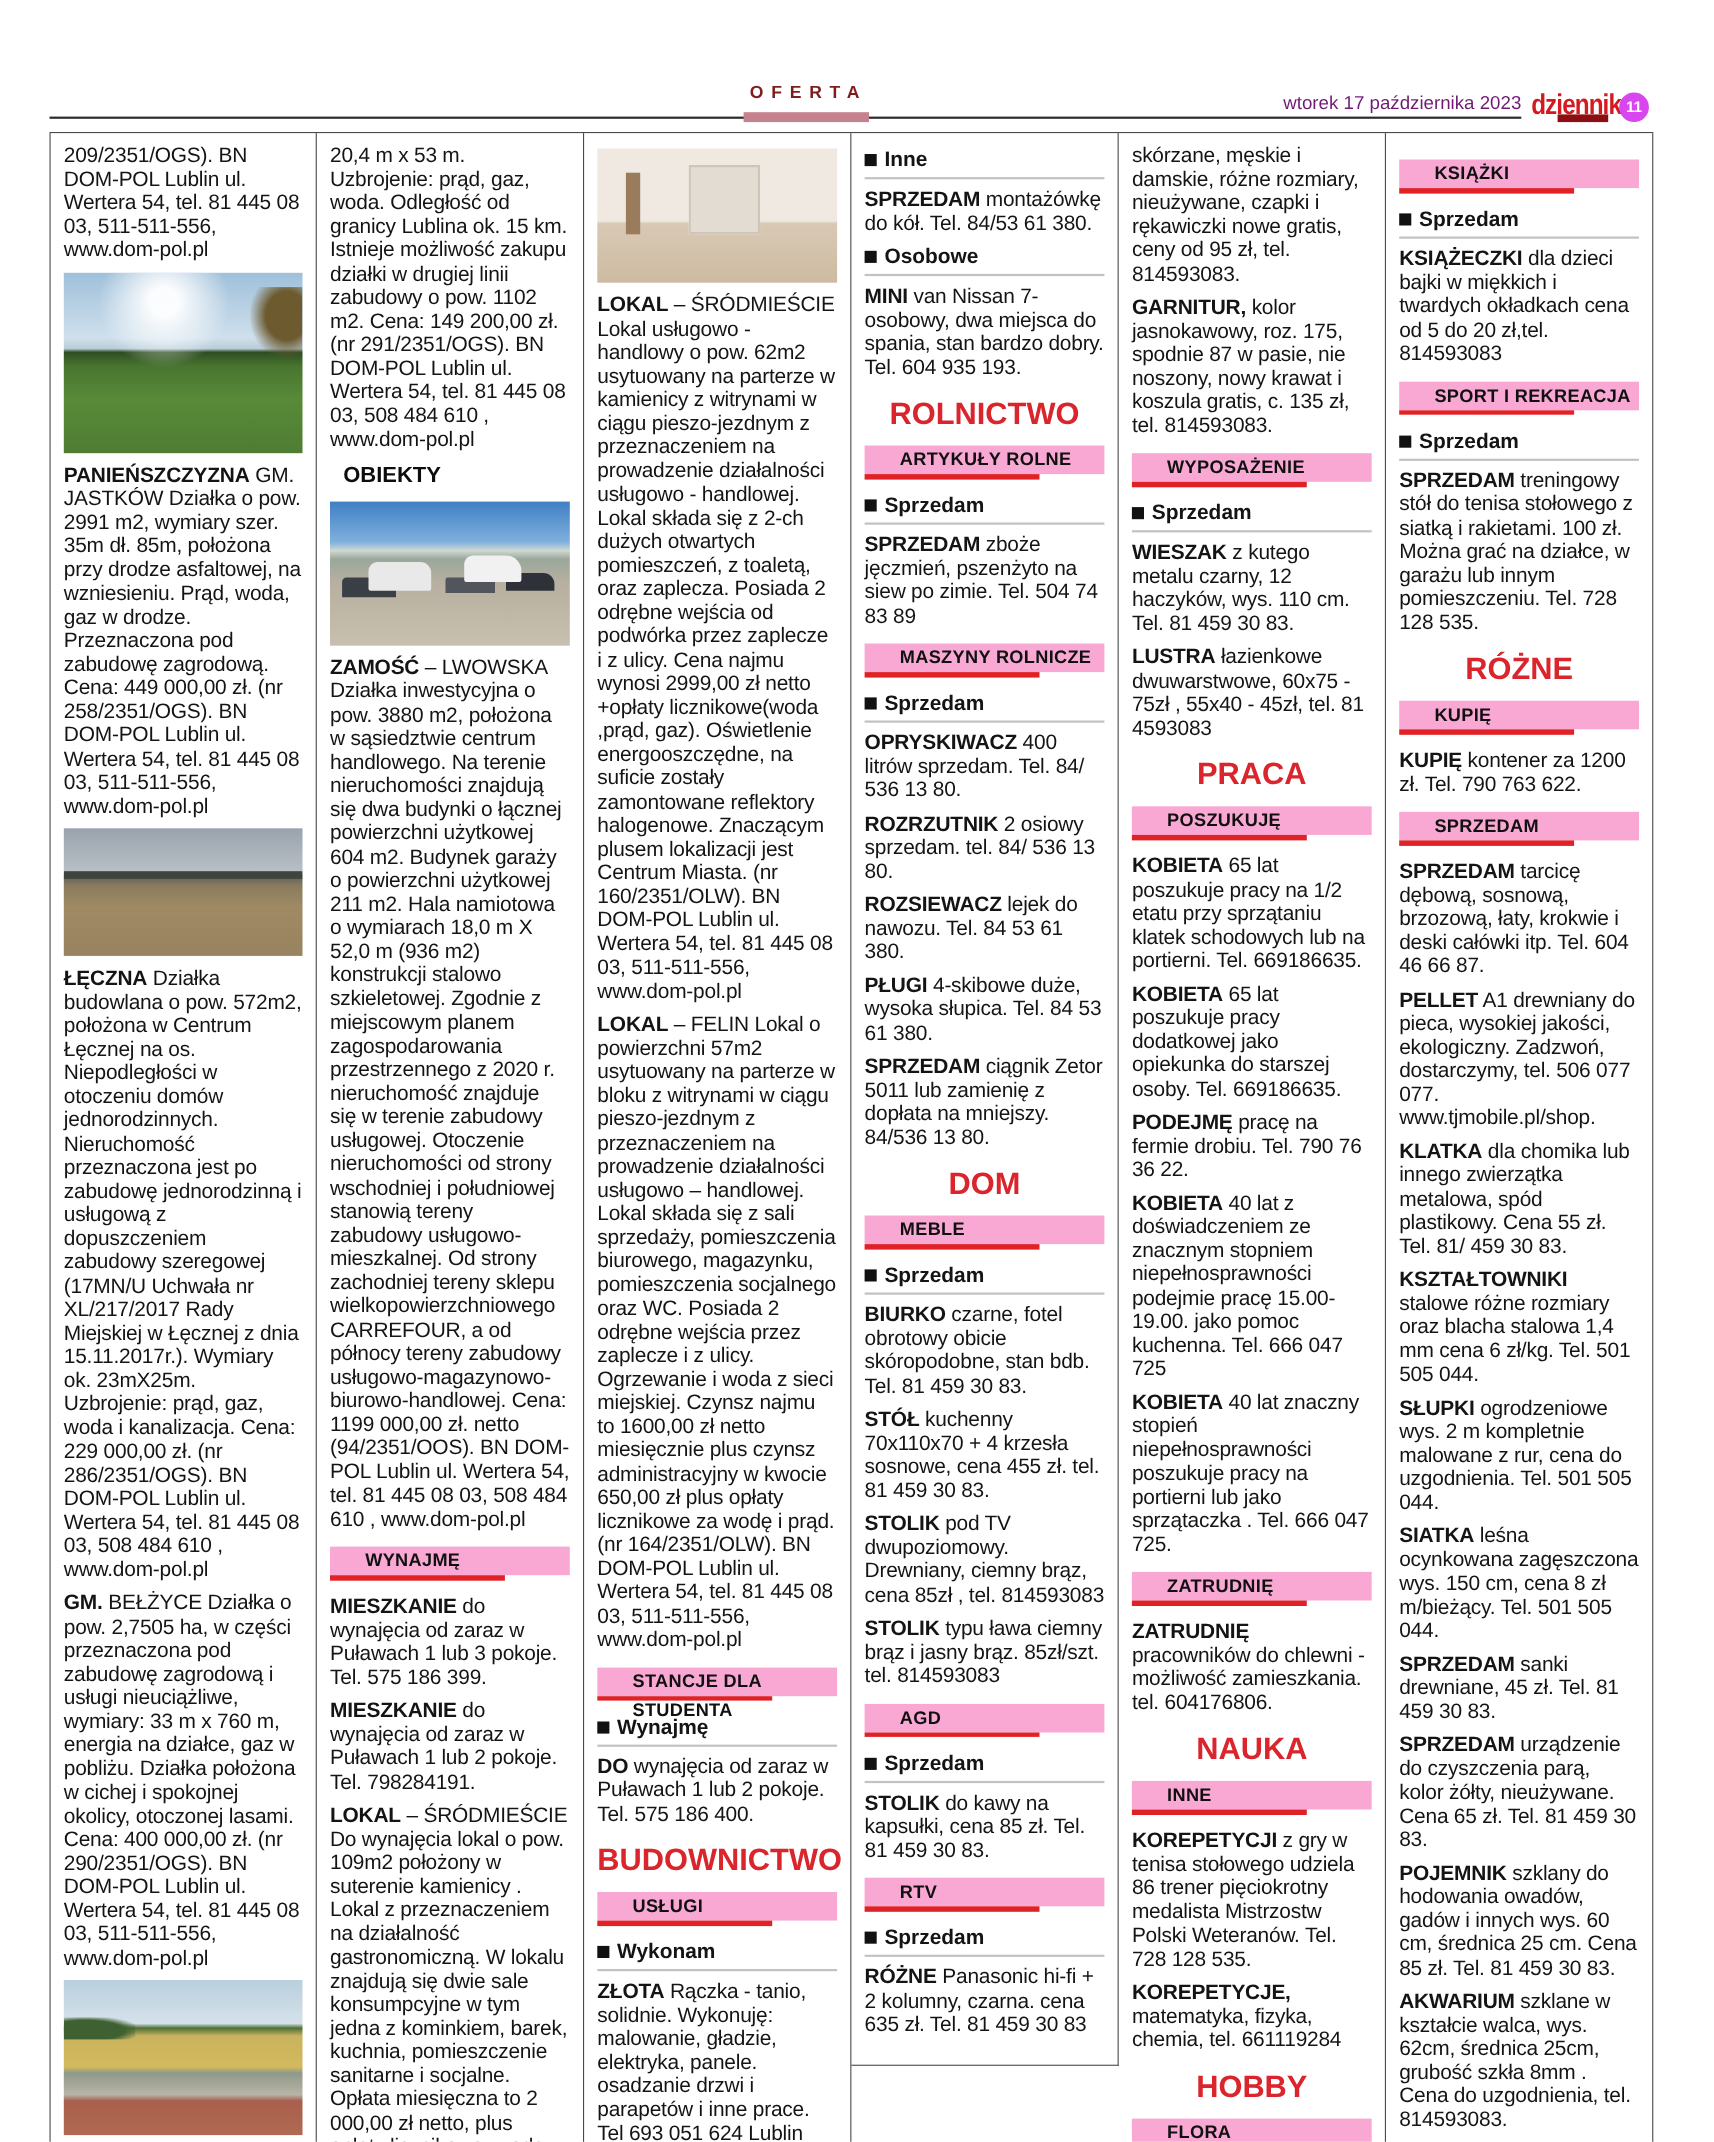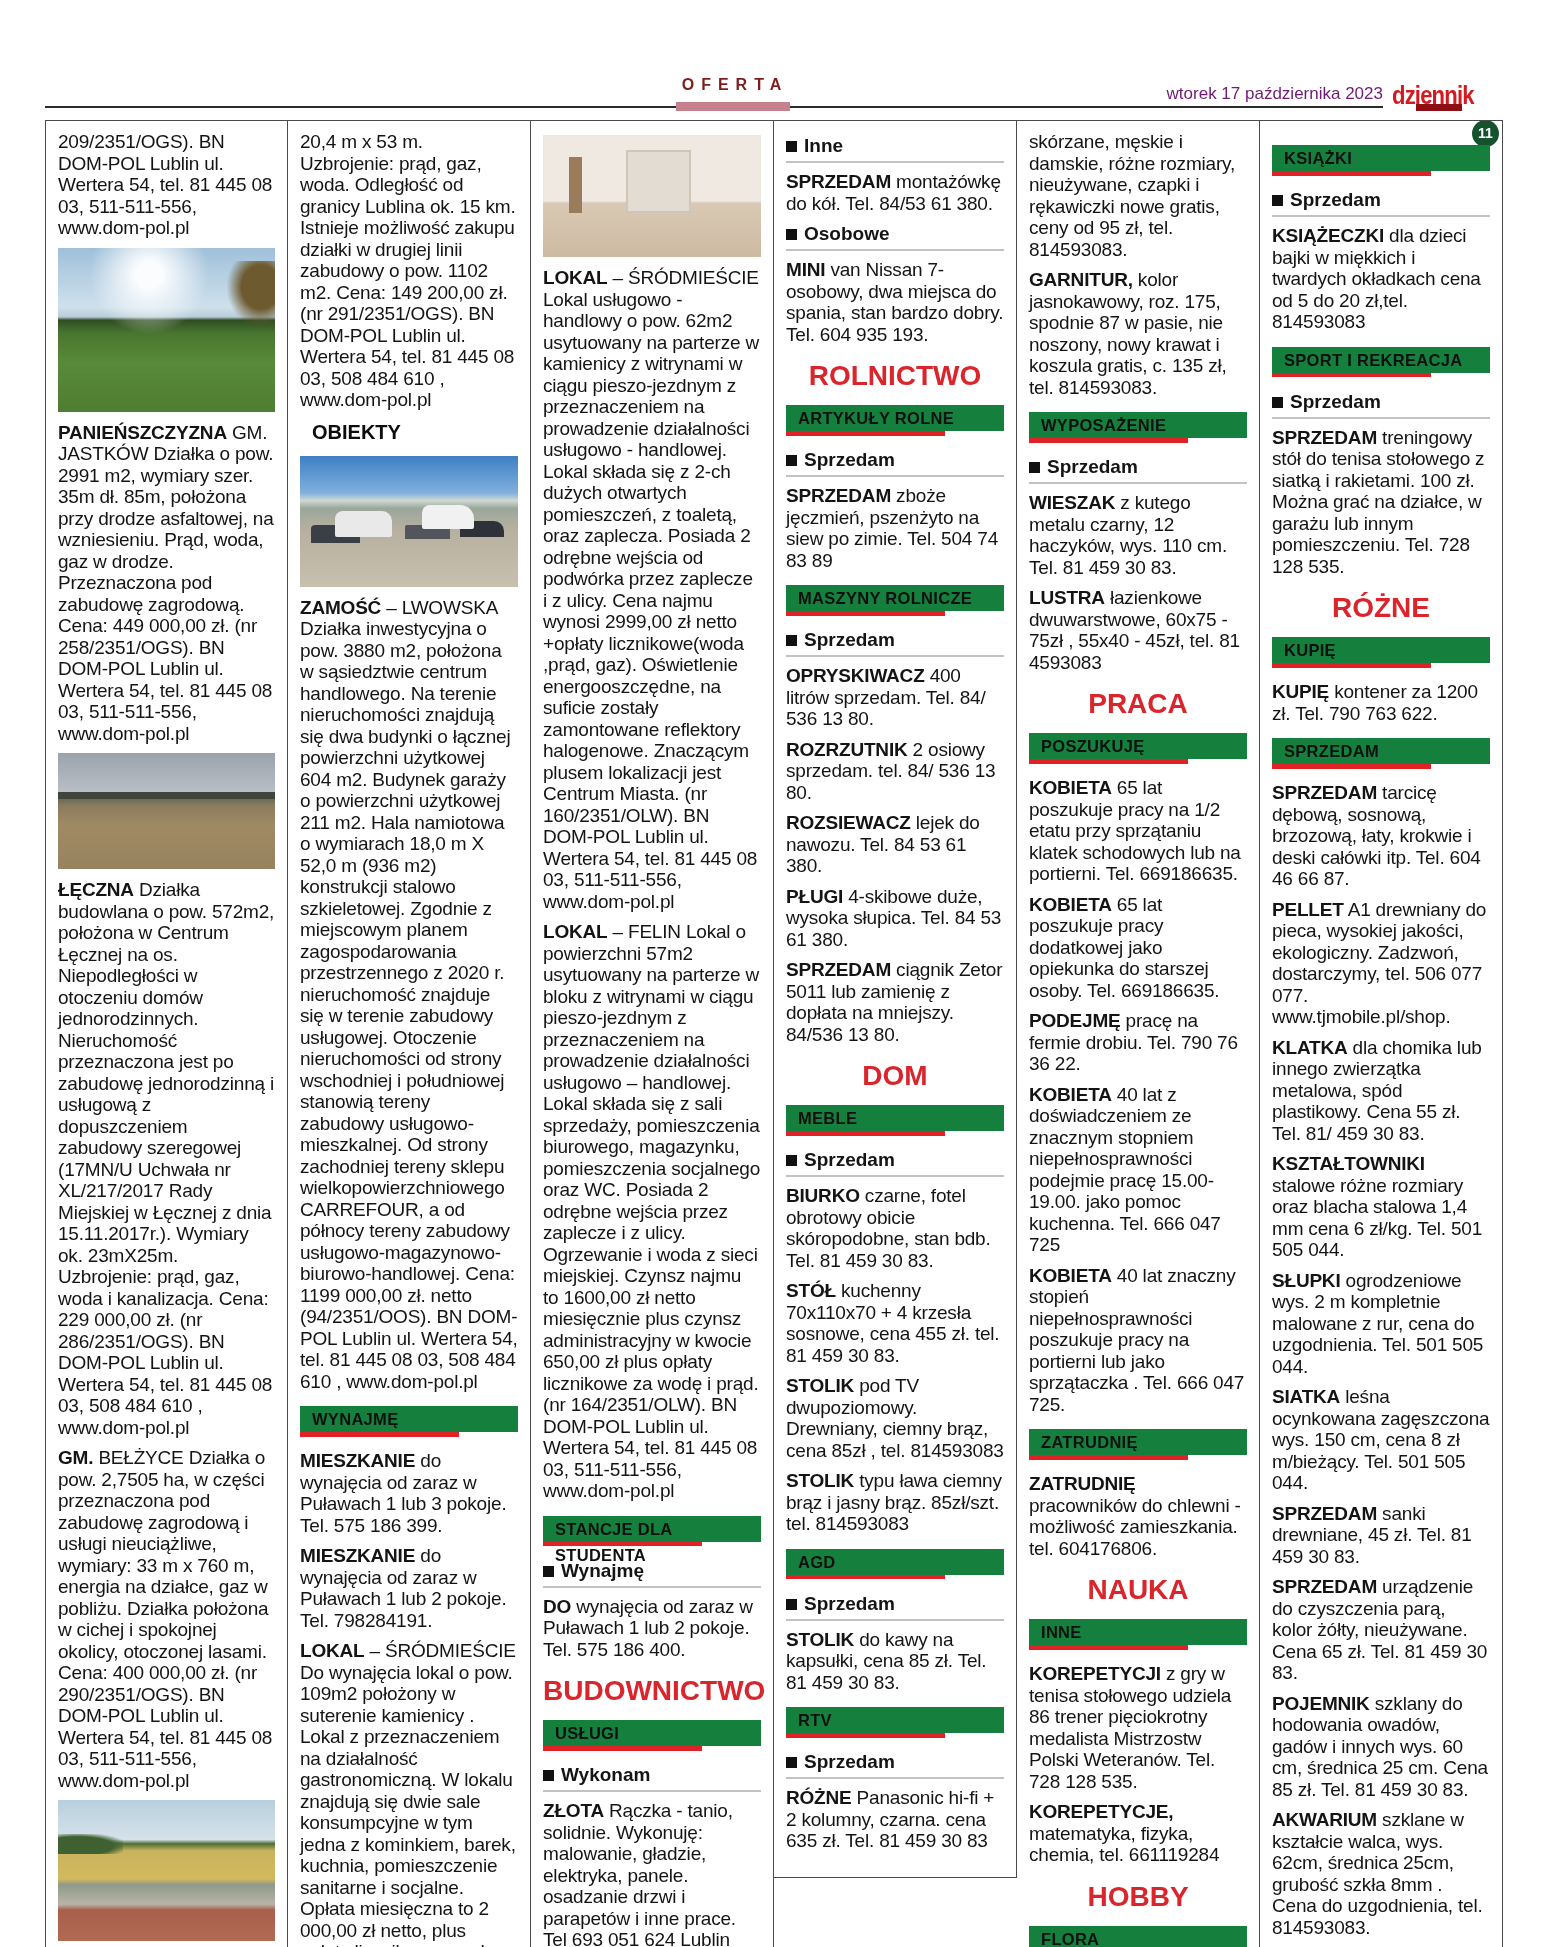--- a/index.html
+++ b/index.html
@@ -11,34 +11,34 @@
   .hdr-rule{position:absolute;left:45px;top:106px;width:1338px;height:2px;background:#2b2b2b;}
   .oferta{position:absolute;left:655px;top:76px;width:160px;text-align:center;
     font-size:16px;letter-spacing:7px;color:#7f1d1d;font-weight:700;}
   .oferta-bar{position:absolute;left:676px;top:102px;width:114px;height:9px;background:#c5818e;}
   .issue-date{position:absolute;left:1050px;top:84px;width:333px;text-align:right;
     font-size:17px;color:#701a75;}
   .logo{position:absolute;left:1392px;top:80px;font-size:26px;font-weight:bold;color:#d21a20;
     letter-spacing:-1px;transform:scaleX(.85);transform-origin:left top;white-space:nowrap;}
   .logo-bar{position:absolute;left:1416px;top:104px;width:46px;height:7px;background:#8e0f13;}
   .pagenum{position:absolute;left:1472px;top:84px;width:27px;height:27px;border-radius:50%;
-    background:#14532d;color:#fff;font-size:14px;font-weight:bold;line-height:27px;text-align:center;margin-top:36px;}
+    background:#d946ef;color:#fff;font-size:14px;font-weight:bold;line-height:27px;text-align:center;}
   
   #columns{position:absolute;left:45px;top:120px;width:1458px;display:flex;
     align-items:flex-start;border-top:1.5px solid #4a4a4a;box-sizing:border-box;}
   .col{width:243px;box-sizing:border-box;border-right:1.5px solid #4a4a4a;
     border-bottom:1.5px solid #4a4a4a;padding:10px 12px 16px 12px;}
   .col:first-child{border-left:1.5px solid #4a4a4a;}
   
   .ad{font-size:19px;line-height:21.5px;margin:0 0 9px 0;letter-spacing:-.2px;}
   .ad .lead{font-weight:bold;}
   h2.cat{color:#d9252b;font-size:28px;line-height:30px;font-weight:bold;text-align:center;
     margin:16px 0 14px 0;}
-  h3.sub{position:relative;background:#15803d;font-size:16.5px;font-weight:bold;color:#101010;
-    line-height:26px;height:26px;margin:14px 0 18px 0;padding:0 0 0 12px;letter-spacing:.3px;}
+  h3.sub{position:relative;background:#f9a8d4;font-size:16.5px;font-weight:bold;color:#101010;
+    line-height:26px;height:26px;margin:14px 0 18px 0;padding:0 0 0 32px;letter-spacing:.3px;}
   h3.sub::after{content:"";position:absolute;left:0;bottom:-4.5px;height:4.5px;width:73%;background:#e02227;}
   h4.bullet{font-size:19px;font-weight:bold;margin:4px 0 8px 0;padding:0 0 4px 0;
     border-bottom:2.5px solid #c2c2c2;}
   h4.bullet::before{content:"";display:inline-block;width:11px;height:11px;background:#111;
     margin-right:7px;}
   h3.plain{font-size:20px;font-weight:bold;margin:10px 0 12px 12px;color:#0d0d0d;}
   
   .photo{position:relative;width:100%;margin:4px 0 10px 0;overflow:hidden;}
   .photo.field-sunny{height:164px;background:
     radial-gradient(circle at 42% 16%, rgba(255,255,255,.95) 0 7%, rgba(255,255,255,0) 32%),

